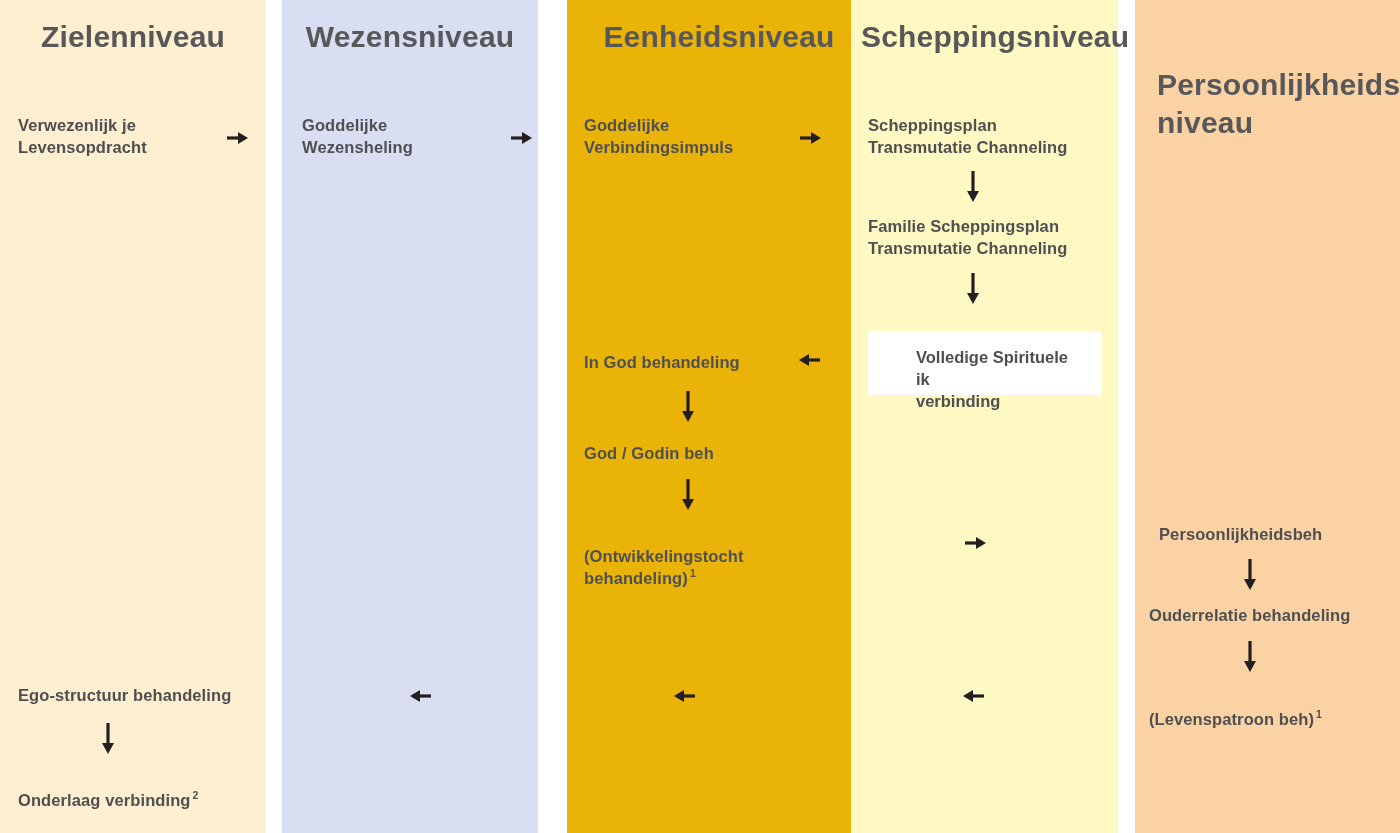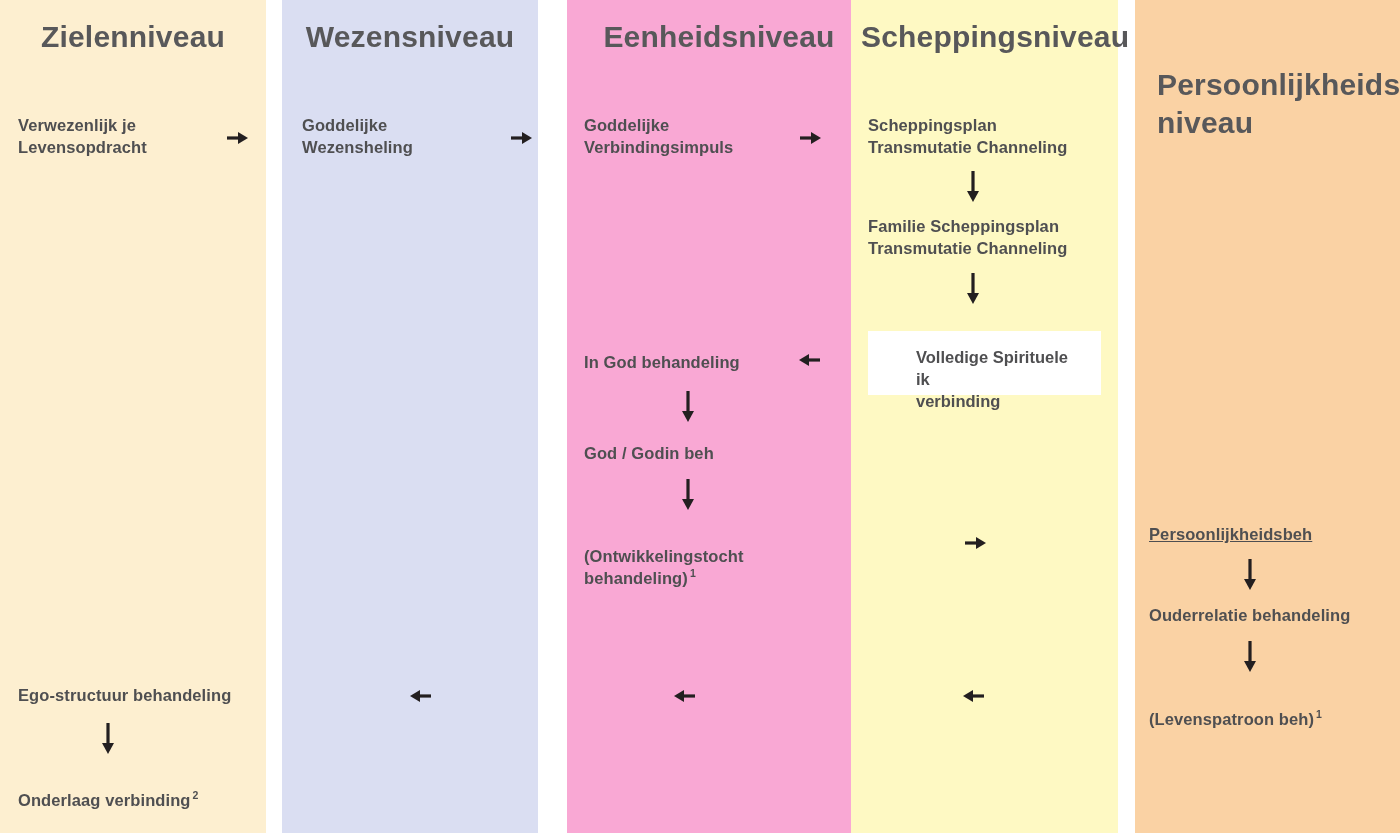--- a/index.html
+++ b/index.html
@@ -125,21 +125,21 @@
     </div>
 
     <div class="arrow" style="left:126px; top:687px;">
       <svg width="24" height="18" viewBox="0 0 24 18">
         <path d="M23 9 H9" stroke="#231f20" stroke-width="3.2" fill="none"></path>
         <path d="M12 3 L2 9 L12 15 Z" fill="#231f20"></path>
       </svg>
     </div>
   </div>
 
-  <div class="column" style="left:567px; width:304px; background:#f9a8d4;">
+  <div class="column" style="left:567px; width:304px; background:#eab308;">
     <div class="col-title center">Eenheidsniveau</div>
 
     <div class="node" style="left:17px; top:115px; width:200px;">Goddelijke
 Verbindingsimpuls</div>
 
     <div class="arrow" style="left:232px; top:129px;">
       <svg width="24" height="18" viewBox="0 0 24 18">
         <path d="M1 9 H15" stroke="#231f20" stroke-width="3.2" fill="none"></path>
         <path d="M12 3 L22 9 L12 15 Z" fill="#231f20"></path>
       </svg>
@@ -221,21 +221,21 @@
         <path d="M23 9 H9" stroke="#231f20" stroke-width="3.2" fill="none"></path>
         <path d="M12 3 L2 9 L12 15 Z" fill="#231f20"></path>
       </svg>
     </div>
   </div>
 
   <div class="column" style="left:1135px; width:265px; background:#fad2a4;">
     <div class="col-title left" style="white-space: pre-line; margin-top: 48px;">Persoonlijkheids-
 niveau</div>
 
-    <div class="node" style="left:14px; top:524px; width:240px;text-decoration:underline;">Persoonlijkheidsbeh</div>
+    <div class="node" style="left:24px; top:524px; width:240px;">Persoonlijkheidsbeh</div>
 
     <div class="arrow" style="left:106px; top:558px;">
       <svg width="18" height="34" viewBox="0 0 18 34">
         <path d="M9 1 V24" stroke="#231f20" stroke-width="3.2" fill="none"></path>
         <path d="M3 21 L9 32 L15 21 Z" fill="#231f20"></path>
       </svg>
     </div>
 
     <div class="node" style="left:14px; top:605px; width:250px;">Ouderrelatie behandeling</div>
 

